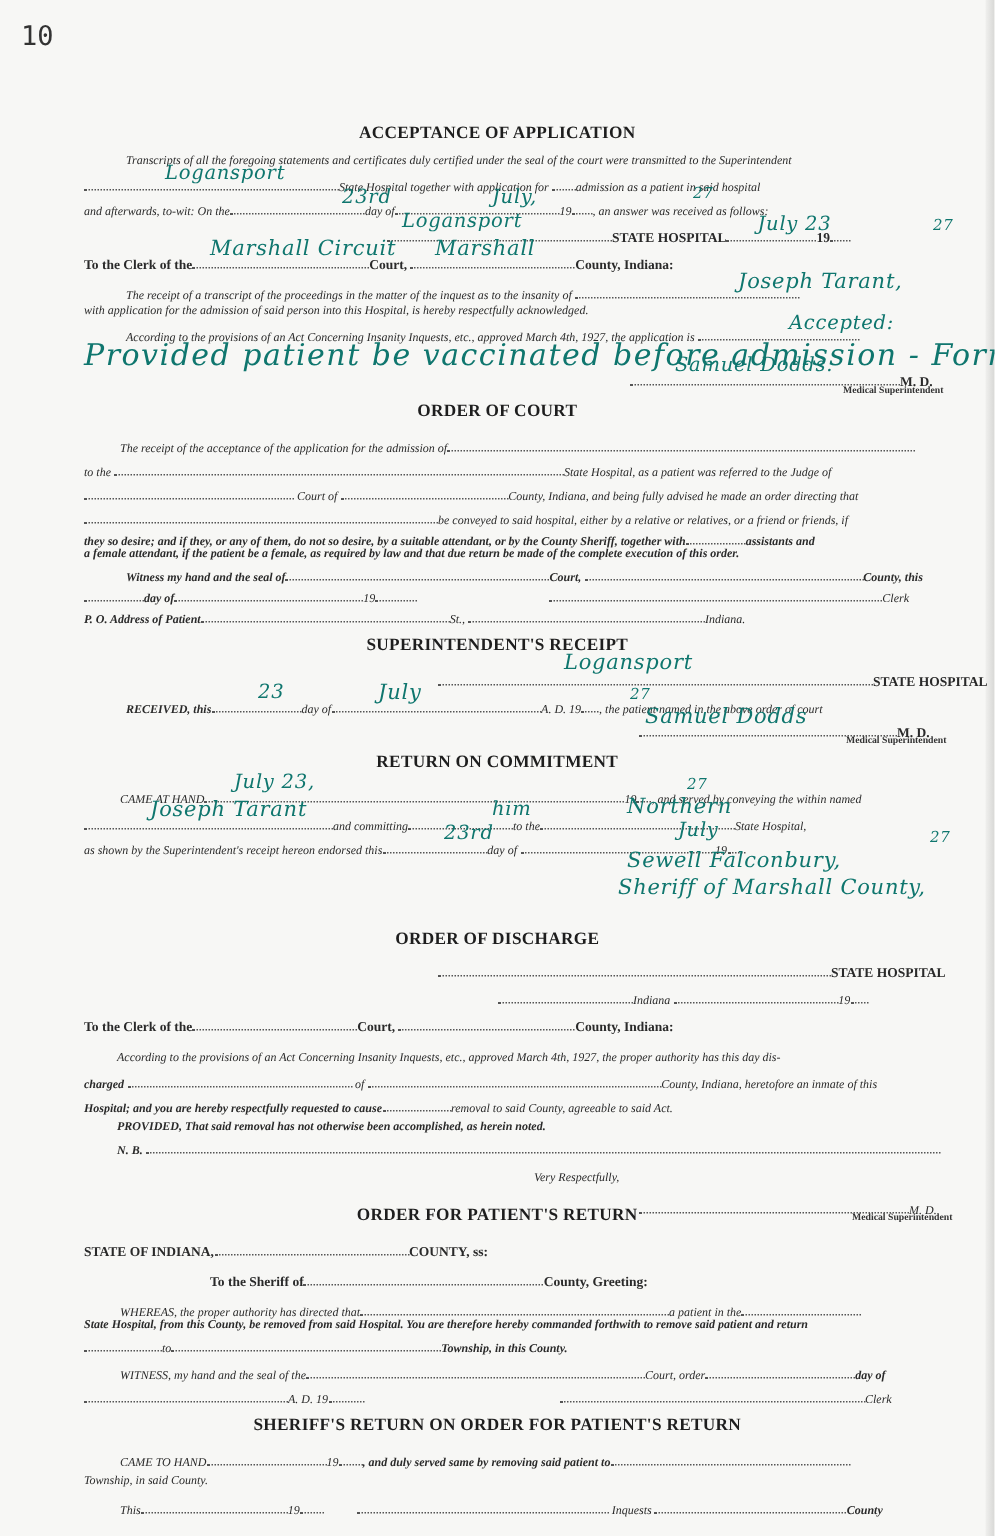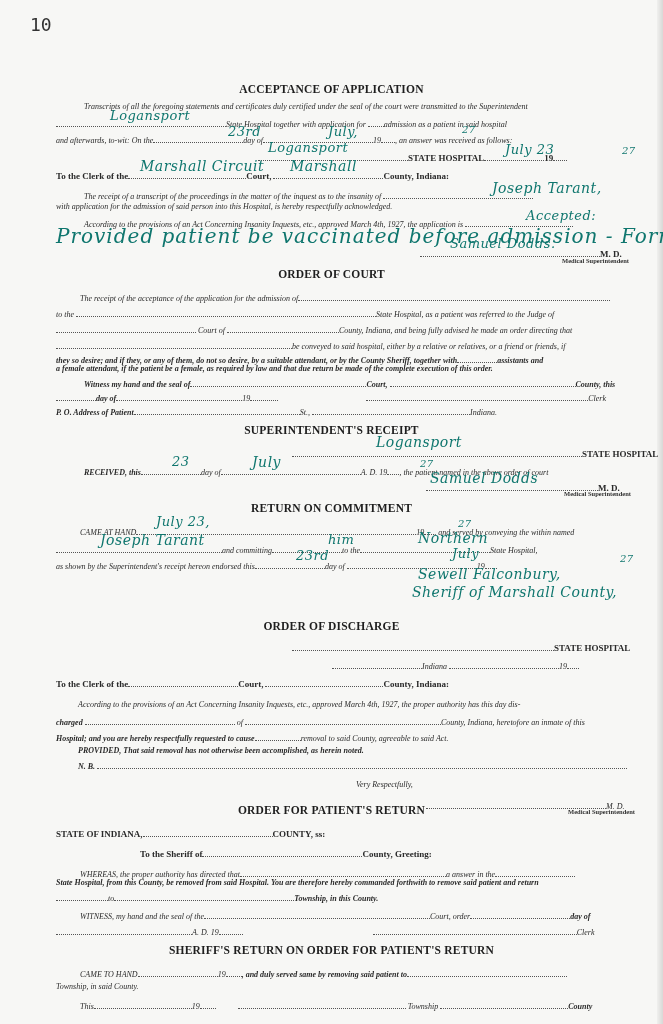--- a/index.html
+++ b/index.html
@@ -1,18 +1,18 @@
 <!DOCTYPE html>
 <html><head>
 <meta charset="utf-8">
 <style>
   html, body { margin:0; padding:0; }
   body { width:663px; height:1024px; background:#f7f7f5; position:relative; overflow:hidden;
          font-family:"Liberation Serif","DejaVu Serif",serif; color:#222; }
-  .pageno { position:absolute; left:14px; top:14px; font-family:"DejaVu Sans Mono",monospace; font-size:18px; color:#333;margin-left:16px; }
+  .pageno { position:absolute; left:14px; top:14px; font-family:"DejaVu Sans Mono",monospace; font-size:18px; color:#333; }
   .h { position:absolute; left:0; width:663px; text-align:center; font-weight:bold; font-size:11.5px; letter-spacing:0.2px; color:#1e1e1e; }
   .ln { position:absolute; font-size:8px; font-style:italic; white-space:nowrap; color:#2a2a2a; }
   .ln b { font-style:italic; }
   .rm { font-style:normal; font-weight:bold; font-size:9px; }
   .d { display:inline-block; border-bottom:1px dotted #555; height:8px; vertical-align:baseline; position:relative; }
   .hw { position:absolute; font-family:"DejaVu Serif",serif; font-style:italic; font-size:13px; color:#0f766e; white-space:nowrap; letter-spacing:0.5px; }
   .small { position:absolute; font-size:6.5px; font-weight:bold; color:#333; white-space:nowrap; }
   .edge { position:absolute; right:0; top:0; width:6px; height:1024px; background:linear-gradient(90deg,#f0f0ee,#d8d8d6); }
 </style>
 </head>
@@ -92,22 +92,22 @@
 <div class="ln" style="left:56px;top:732px"><b>Hospital; and you are hereby respectfully requested to cause</b><span class="d" style="width:46px"></span><span>removal to said County, agreeable to said Act.</span></div>
 <div class="ln" style="left:78px;top:746px"><b>PROVIDED, That said removal has not otherwise been accomplished, as herein noted.</b></div>
 <div class="ln" style="left:78px;top:760px"><b>N. B.</b> <span class="d" style="width:530px"></span></div>
 <div class="ln" style="left:356px;top:780px">Very Respectfully,</div>
 <div class="ln" style="left:426px;top:800px"><span class="d" style="width:180px"></span><span>M. D.</span></div>
 <div class="small" style="left:568px;top:808px">Medical Superintendent</div>
 
 <div class="h" style="top:804px">ORDER FOR PATIENT'S RETURN</div>
 <div class="ln" style="left:56px;top:828px"><span class="rm">STATE OF INDIANA,</span><span class="d" style="width:130px"></span><span class="rm">COUNTY, ss:</span></div>
 <div class="ln" style="left:140px;top:848px"><span class="rm">To the Sheriff of</span><span class="d" style="width:160px"></span><span class="rm">County, Greeting:</span></div>
-<div class="ln" style="left:80px;top:868px"><span>WHEREAS, the proper authority has directed that</span><span class="d" style="width:206px"></span><span>a answer in the</span><span class="d" style="width:80px"></span></div>
+<div class="ln" style="left:80px;top:868px"><span>WHEREAS, the proper authority has directed that</span><span class="d" style="width:206px"></span><span>a patient in the</span><span class="d" style="width:80px"></span></div>
 <div class="ln" style="left:56px;top:878px"><b>State Hospital, from this County, be removed from said Hospital.  You are therefore hereby commanded forthwith to remove said patient and return</b></div>
 <div class="ln" style="left:56px;top:892px"><span class="d" style="width:52px"></span><span>to</span><span class="d" style="width:180px"></span><b>Township, in this County.</b></div>
 <div class="ln" style="left:80px;top:910px"><span>WITNESS, my hand and the seal of the</span><span class="d" style="width:226px"></span><span>Court, order</span><span class="d" style="width:100px"></span><b>day of</b></div>
 <div class="ln" style="left:56px;top:926px"><span class="d" style="width:136px"></span><span>A. D. 19</span><span class="d" style="width:24px"></span><span style="display:inline-block;width:130px"></span><span class="d" style="width:204px"></span><span>Clerk</span></div>
 
 <div class="h" style="top:944px">SHERIFF'S RETURN ON ORDER FOR PATIENT'S RETURN</div>
 <div class="ln" style="left:80px;top:968px"><span>CAME TO HAND</span><span class="d" style="width:80px"></span><span>19</span><span class="d" style="width:16px"></span><b>, and duly served same by removing said patient to</b><span class="d" style="width:160px"></span></div>
 <div class="ln" style="left:56px;top:982px">Township, in said County.</div>
-<div class="ln" style="left:80px;top:1000px"><span>This</span><span class="d" style="width:98px"></span><span>19</span><span class="d" style="width:16px"></span><span style="display:inline-block;width:22px"></span><span class="d" style="width:168px"></span> <span>Township</span> <span class="d" style="width:128px"></span><b>County</b></div>
+<div class="ln" style="left:80px;top:1000px"><span>This</span><span class="d" style="width:98px"></span><span>19</span><span class="d" style="width:16px"></span><span style="display:inline-block;width:22px"></span><span class="d" style="width:168px"></span> <span>Inquests</span> <span class="d" style="width:128px"></span><b>County</b></div>
 
 </body></html>

